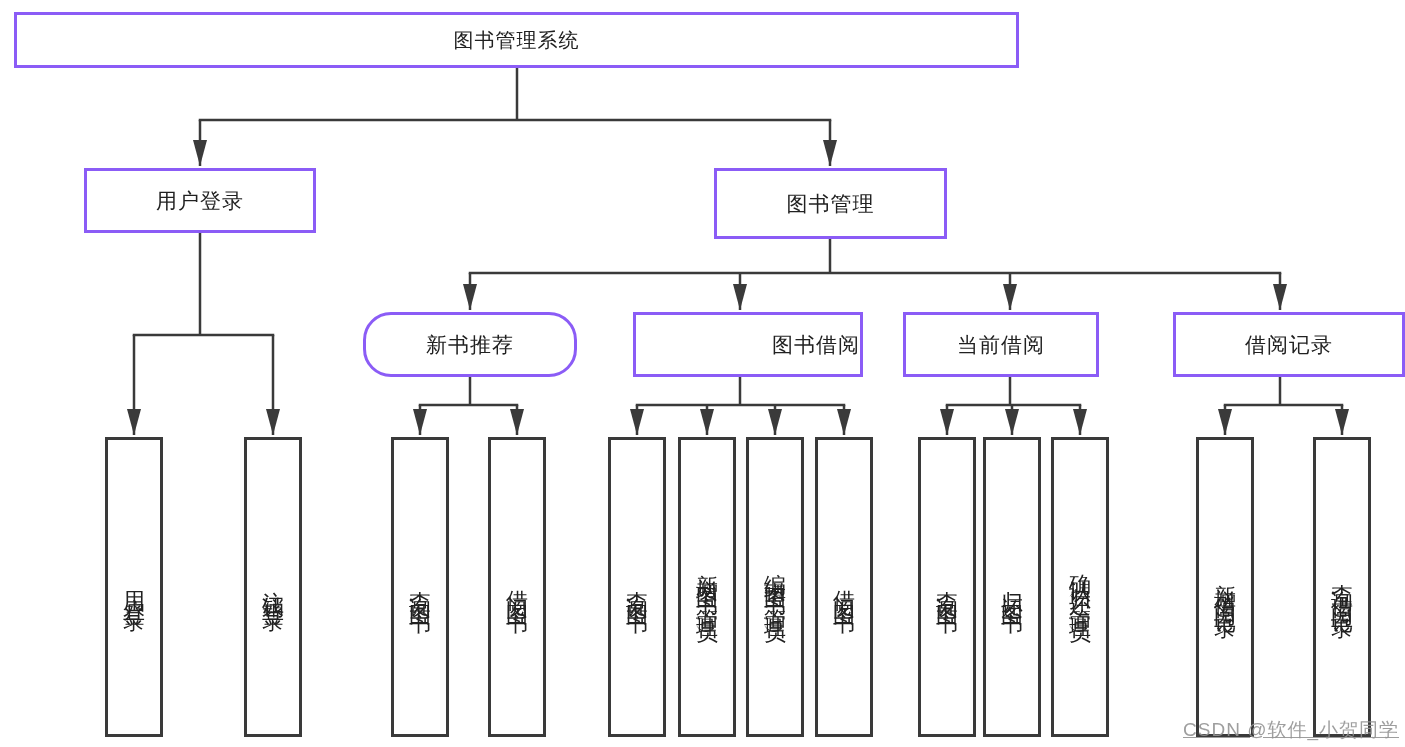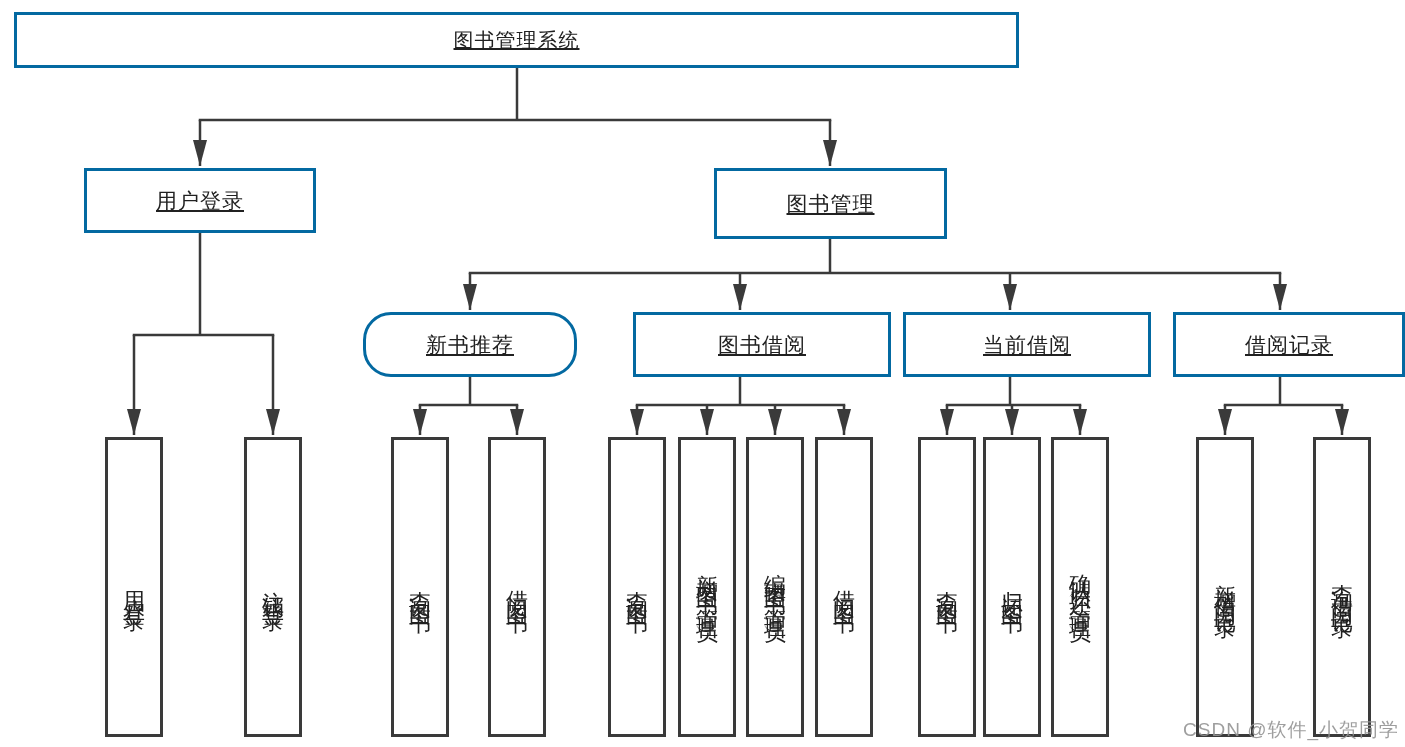--- a/index.html
+++ b/index.html
@@ -14,27 +14,26 @@
   #connectors {
     position: absolute;
     left: 0; top: 0;
     width: 1405px; height: 747px;
     pointer-events: none;
   }
   .node {
     position: absolute;
     box-sizing: border-box;
     background: #ffffff;
-    border: 3px solid #0369a1;
+    border: 3px solid #8b5cf6;
     display: flex;
     align-items: center;
     justify-content: center;
     color: #212121;
     z-index: 2;
-    text-decoration: underline;
   }
   .node-root   { font-size: 20px; letter-spacing: 1px; }
   .node-branch { font-size: 21px; letter-spacing: 1px; }
   .node-module { font-size: 21px; letter-spacing: 1px; }
   .leaf {
     position: absolute;
     box-sizing: border-box;
     background: #ffffff;
     border: 3px solid #3a3a3a;
     display: flex;
@@ -53,20 +52,21 @@
   }
   #watermark {
     position: absolute;
     right: 6px;
     bottom: 4px;
     font-size: 19px;
     color: rgba(148,148,148,0.9);
     letter-spacing: 1px;
     z-index: 5;
     white-space: nowrap;
+    text-decoration: underline;
   }
 </style>
 </head>
 <body>
 
 <div id="canvas">
 
   <svg id="connectors" viewBox="0 0 1405 747" xmlns="http://www.w3.org/2000/svg">
     <defs>
       <marker id="arrow" markerUnits="userSpaceOnUse" markerWidth="28" markerHeight="16" viewBox="0 0 28 16" refX="27" refY="8" orient="auto">
@@ -122,24 +122,24 @@
   <div class="node node-branch" style="left:84px; top:168px; width:232px; height:65px;">
     <span>用户登录</span>
   </div>
   <div class="node node-branch" style="left:714px; top:168px; width:233px; height:71px;">
     <span>图书管理</span>
   </div>
 
   <div class="node node-module" style="left:363px; top:312px; width:214px; height:65px;border-radius:28px;">
     <span>新书推荐</span>
   </div>
-  <div class="node node-module" style="left:633px; top:312px; width:258px; height:65px;">
+  <div class="node node-module" style="left:633px; top:312px; width:230px; height:65px;justify-content:flex-end;">
     <span>图书借阅</span>
   </div>
-  <div class="node node-module" style="left:903px; top:312px; width:248px; height:65px;">
+  <div class="node node-module" style="left:903px; top:312px; width:196px; height:65px;">
     <span>当前借阅</span>
   </div>
   <div class="node node-module" style="left:1173px; top:312px; width:232px; height:65px;">
     <span>借阅记录</span>
   </div>
 
   <div class="leaf" style="left:105px; top:437px; width:58px; height:300px;">
     <span>用户登录</span>
   </div>
   <div class="leaf" style="left:244px; top:437px; width:58px; height:300px;">

